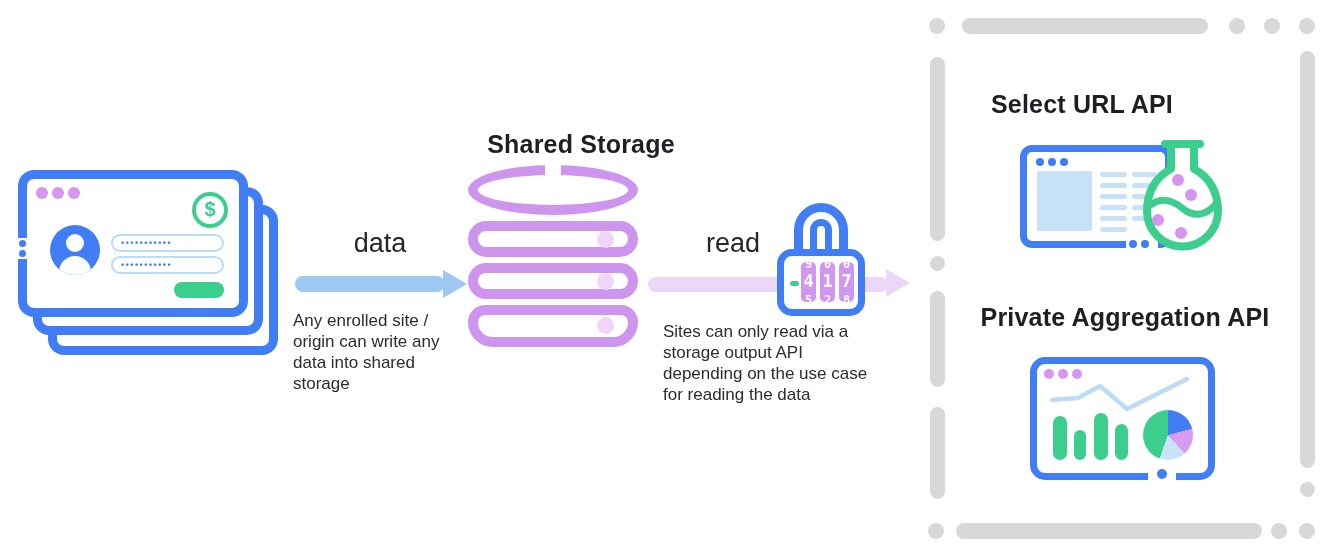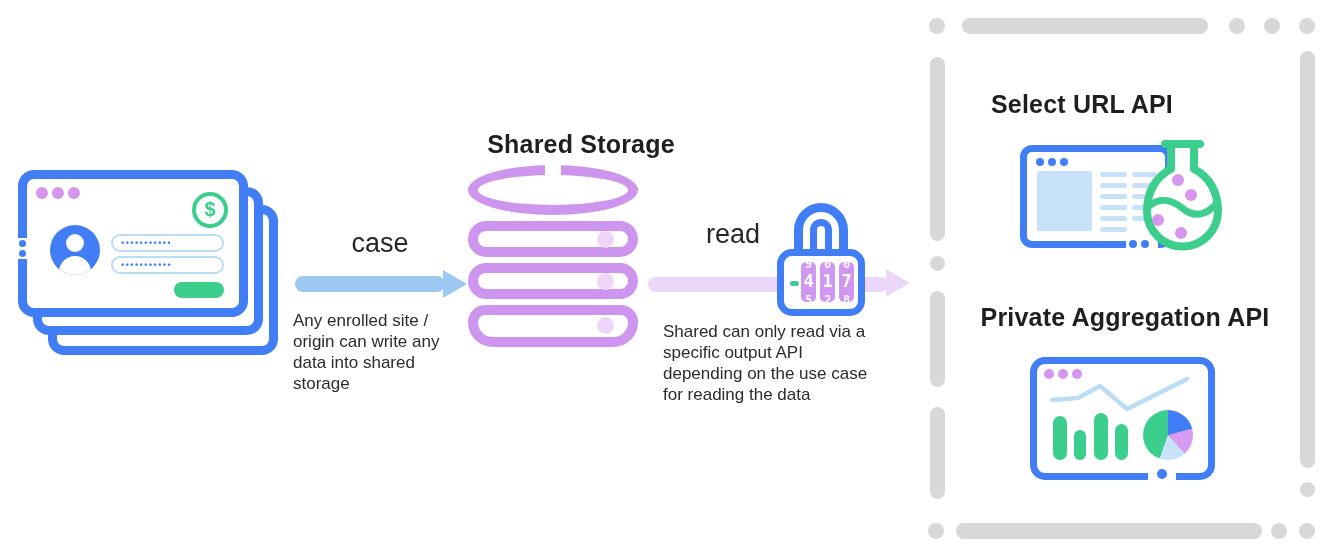--- a/index.html
+++ b/index.html
@@ -47,41 +47,41 @@
   </div>
   <div class="abs" style="left:84px;top:55px;width:113px;height:18px;border:2px solid #B9DCF7;border-radius:9px;font-size:9px;font-weight:bold;letter-spacing:1.5px;color:var(--blue);line-height:14px;padding-left:8px">•••••••••••</div>
   <div class="abs" style="left:84px;top:77px;width:113px;height:18px;border:2px solid #B9DCF7;border-radius:9px;font-size:9px;font-weight:bold;letter-spacing:1.5px;color:var(--blue);line-height:14px;padding-left:8px">•••••••••••</div>
   <div class="abs" style="left:147px;top:103px;width:50px;height:16px;border-radius:8px;background:var(--green)"></div>
 </div>
 
 <div class="abs" style="left:18px;top:238px;width:9px;height:21px;background:#fff"></div>
 <div class="chromedot" style="left:19px;top:240px;width:7px;height:7px;background:var(--blue)"></div>
 <div class="chromedot" style="left:19px;top:250px;width:7px;height:7px;background:var(--blue)"></div>
 
-<div class="flowlabel" style="left:295px;top:228px;width:170px">case</div>
+<div class="flowlabel" style="left:295px;top:228px;width:170px">data</div>
 <div class="arrowshaft" style="left:295px;top:276px;width:150px;height:16px;background:var(--lblue)"></div>
 <div class="arrowhead" style="left:443px;top:270px;border-left:24px solid var(--lblue)"></div>
 <div class="caption" style="left:293px;top:310px;width:170px">Any enrolled site / origin can write any data into shared storage</div>
 
 <div class="title" style="left:456px;top:130px;width:250px">Shared Storage</div>
 <div class="abs" style="left:468px;top:165px;width:170px;height:187px">
   <div class="abs" style="left:0;top:0;width:170px;height:50px;border:10px solid var(--purple);border-radius:50%;background:#fff"></div>
   <div class="abs" style="left:77px;top:0;width:16px;height:10px;background:#fff"></div>
   <div class="dbrow" style="left:0;top:56px"></div>
   <div class="dbdot" style="left:129px;top:66px"></div>
   <div class="dbrow" style="left:0;top:98px"></div>
   <div class="dbdot" style="left:129px;top:108px"></div>
   <div class="dbrow" style="left:0;top:140px;height:42px;border-radius:18px 18px 26px 26px"></div>
   <div class="dbdot" style="left:129px;top:152px"></div>
 </div>
 
-<div class="flowlabel" style="left:648px;top:219px;width:170px">read</div>
+<div class="flowlabel" style="left:648px;top:228px;width:170px">read</div>
 <div class="arrowshaft" style="left:648px;top:277px;width:240px;height:15px;background:var(--pink);z-index:1"></div>
 <div class="arrowhead" style="left:886px;top:269px;border-left:24px solid var(--pink);z-index:1"></div>
-<div class="caption" style="left:663px;top:321px;width:212px">Shared can only read via a specific output API depending on the use case for reading the data</div>
+<div class="caption" style="left:663px;top:321px;width:212px">Sites can only read via a storage output API depending on the use case for reading the data</div>
 
 <div class="abs" style="left:777px;top:203px;width:90px;height:114px;z-index:2">
   <div class="abs" style="left:17px;top:0;width:54px;height:50px;border:9px solid var(--blue);border-bottom:none;border-radius:27px 27px 0 0;background:#fff"></div>
   <div class="abs" style="left:33px;top:16px;width:22px;height:34px;border:7px solid var(--blue);border-bottom:none;border-radius:11px 11px 0 0;background:#fff"></div>
   <div class="abs" style="left:0;top:46px;width:88px;height:67px;border:7px solid var(--blue);border-radius:15px;background:#fff">
     <div class="greendash" style="left:6px;top:25px"></div>
     <div class="greendash" style="left:59px;top:25px"></div>
     <div class="abs" style="left:17px;top:6px;display:flex;gap:4px">
       <div class="wheel">
         <span class="part top">9</span>

